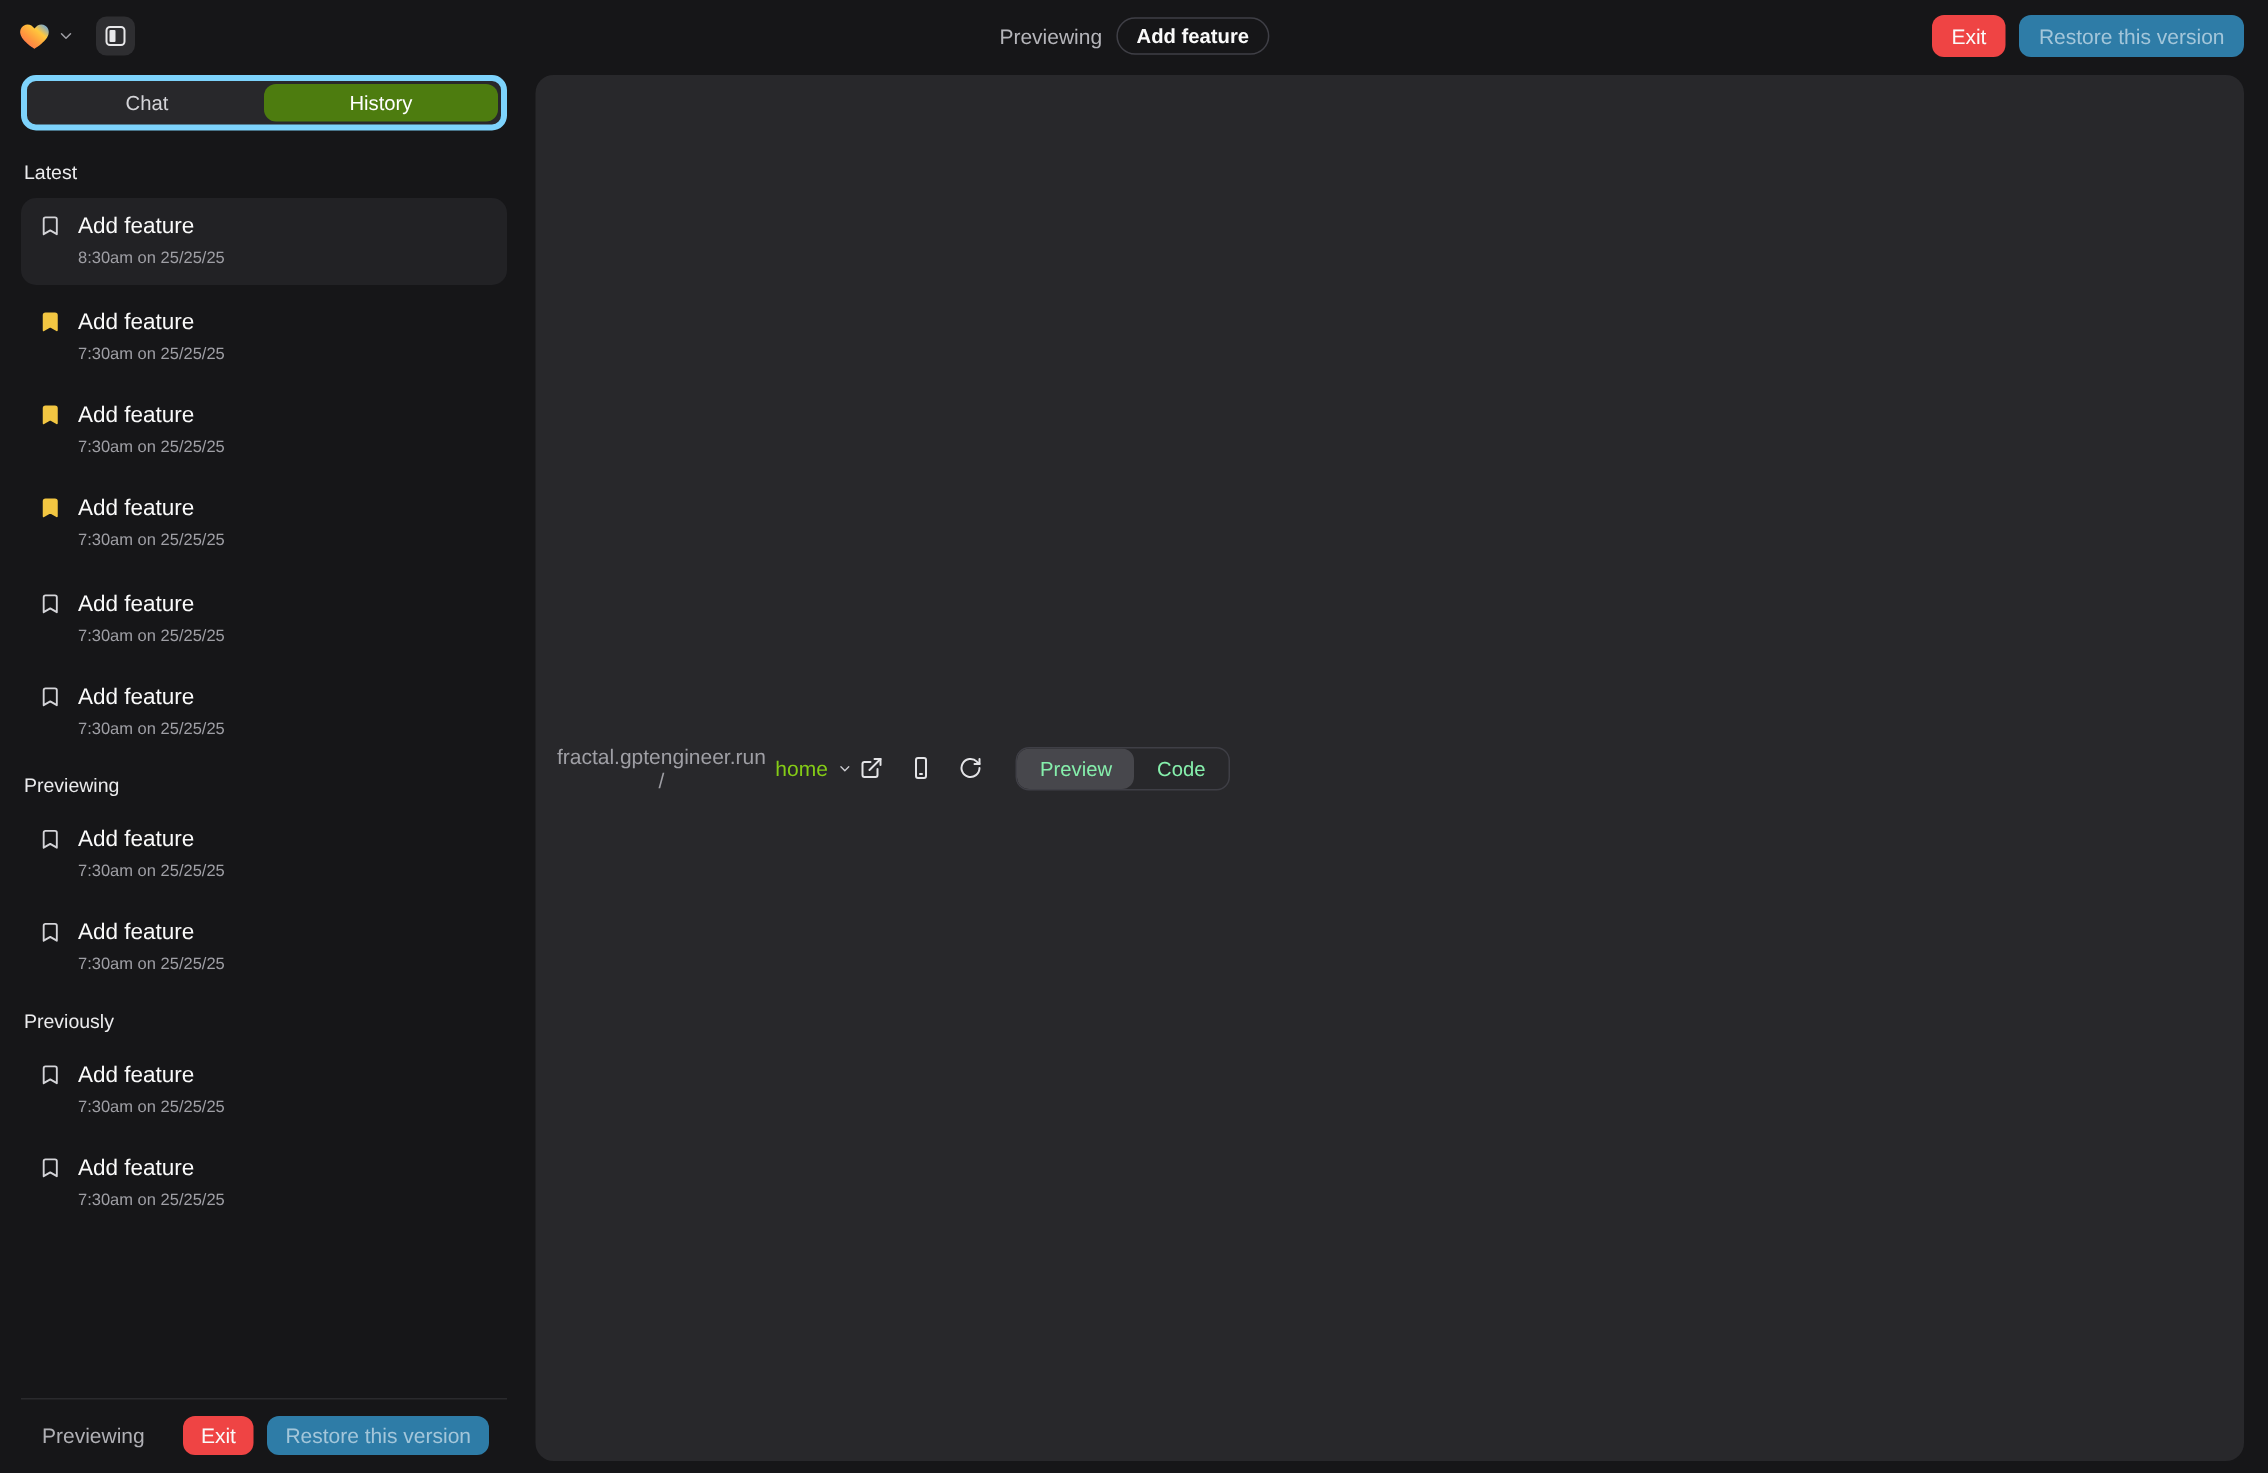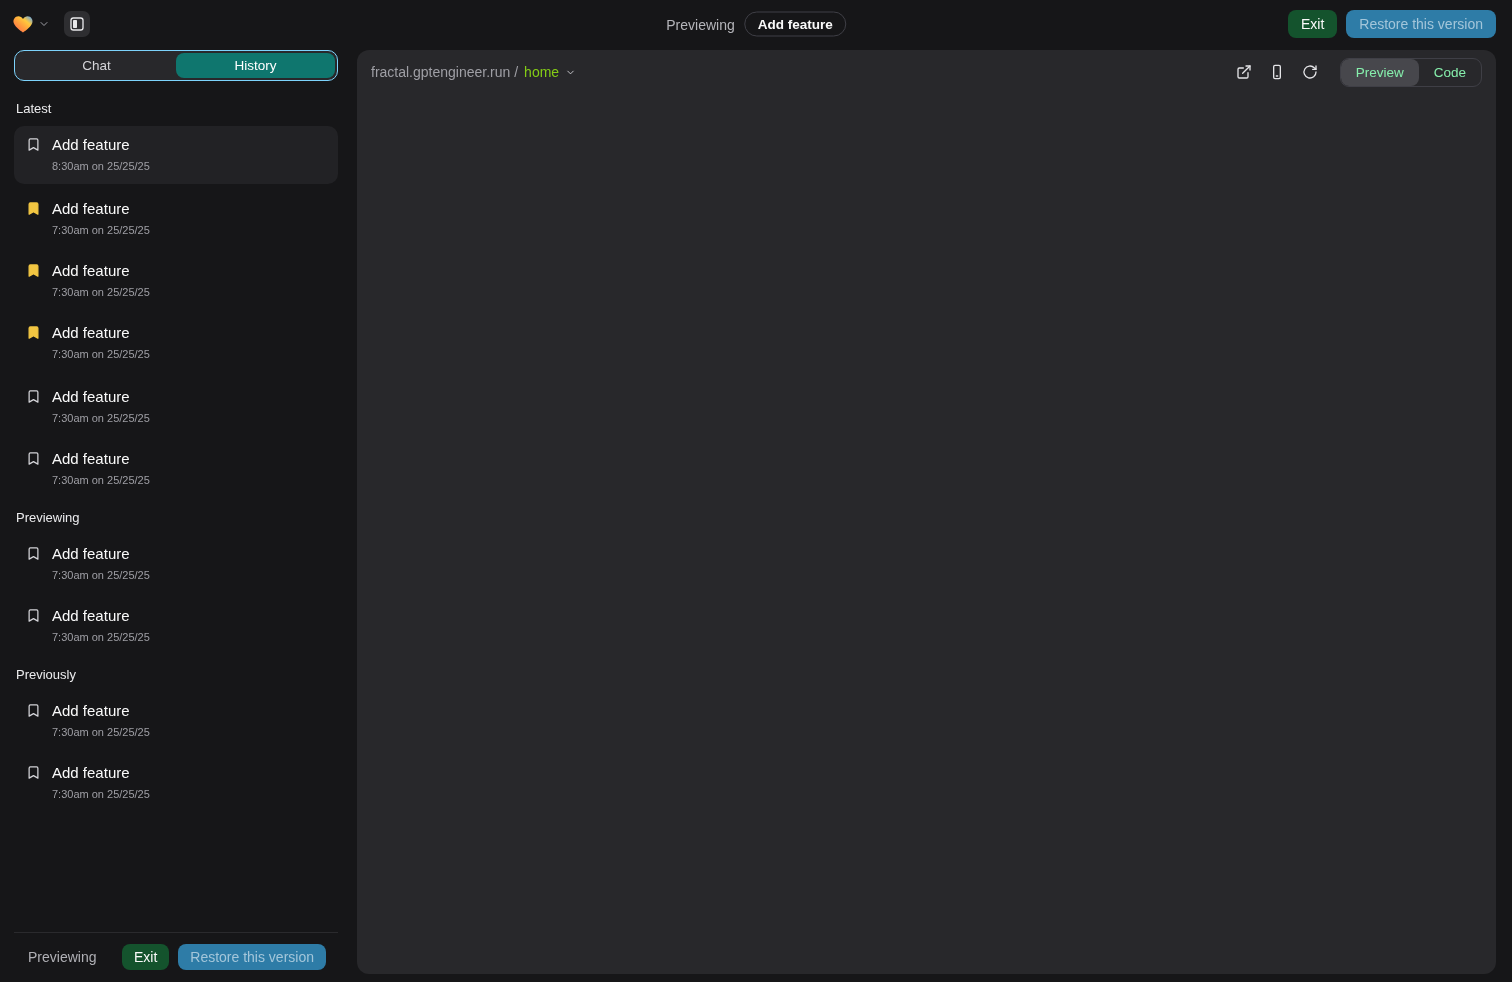--- a/index.html
+++ b/index.html
@@ -40,47 +40,47 @@
   .version-badge {
     border: 1px solid #3f3f46; border-radius: 999px;
     padding: 4px 12px; font-size: 13.5px; font-weight: 600; color: #fafafa;
     background: transparent;
   }
   .topbar-right { margin-left: auto; display: flex; align-items: center; gap: 9px; }
   .btn {
     border: none; border-radius: 8px; font-size: 14px; font-weight: 500;
     padding: 6px 13px; cursor: pointer; font-family: inherit;
   }
-  .btn-dark { background: #14532d; color: #fafafa; }
+  .btn-dark { background: #ef4444; color: #fafafa; }
   .btn-accent { background: #2e7ca7; color: #a3c6da; }
 
   
   .content {
     flex: 1;
     display: flex;
     padding: 2px 16px 8px 14px;
     gap: 19px;
     min-height: 0;
   }
 
   
   .sidebar {
     width: 324px; flex: 0 0 324px;
     display: flex; flex-direction: column; min-height: 0;
   }
   .tabs {
-    display: flex; background: #28282b; border: 1px solid #7dd3fc;
+    display: flex; background: #28282b; border: 4px solid #7dd3fc;
     border-radius: 10px; padding: 2px; flex: 0 0 auto;
   }
   .tab {
     flex: 1; text-align: center; padding: 5px 0; font-size: 13.5px;
     color: #d4d4d8; background: none; border: none; border-radius: 8px;
     cursor: pointer; font-family: inherit; font-weight: 500;
   }
-  .tab.active { background: #0f766e; color: #ffffff; }
+  .tab.active { background: #4d7c0f; color: #ffffff; }
 
   .history-list {
     flex: 1; min-height: 0; overflow: hidden;
     padding-top: 14px;
   }
   .section { margin-bottom: 6px; }
   .section-title {
     font-size: 13px; color: #ececee; padding: 6px 2px 10px 2px; font-weight: 400;
   }
   .section-items { display: flex; flex-direction: column; gap: 4px; }
@@ -101,21 +101,21 @@
     padding: 11px 12px 4px 14px;
   }
   .sidebar-footer .status-label { font-size: 14px; color: #b0b0b5; }
   .sidebar-footer .btn { padding: 5px 12px; }
   .sidebar-footer .btn-dark { margin-left: auto; }
   .sidebar-footer .btn-accent { margin-left: 9px; }
 
   
   .preview-panel {
     flex: 1; background: #28282b; border-radius: 12px;
-    display: flex; flex-direction: column; min-height: 0;
+    display: flex; flex-direction: row; min-height: 0;
   }
   .preview-header {
     flex: 0 0 44px; display: flex; align-items: center;
     padding: 0 14px;
   }
   .url-bar { display: flex; align-items: center; gap: 6px; background: none; border: none; cursor: pointer; font-family: inherit; }
   .url-muted { color: #9f9fa5; font-size: 14px; }
   .url-page { color: #84cc16; font-size: 14px; font-weight: 500; }
   .url-bar .chev-small { width: 11px; height: 11px; color: #cfcfd4; }
   .header-actions { margin-left: auto; display: flex; align-items: center; gap: 7px; }

